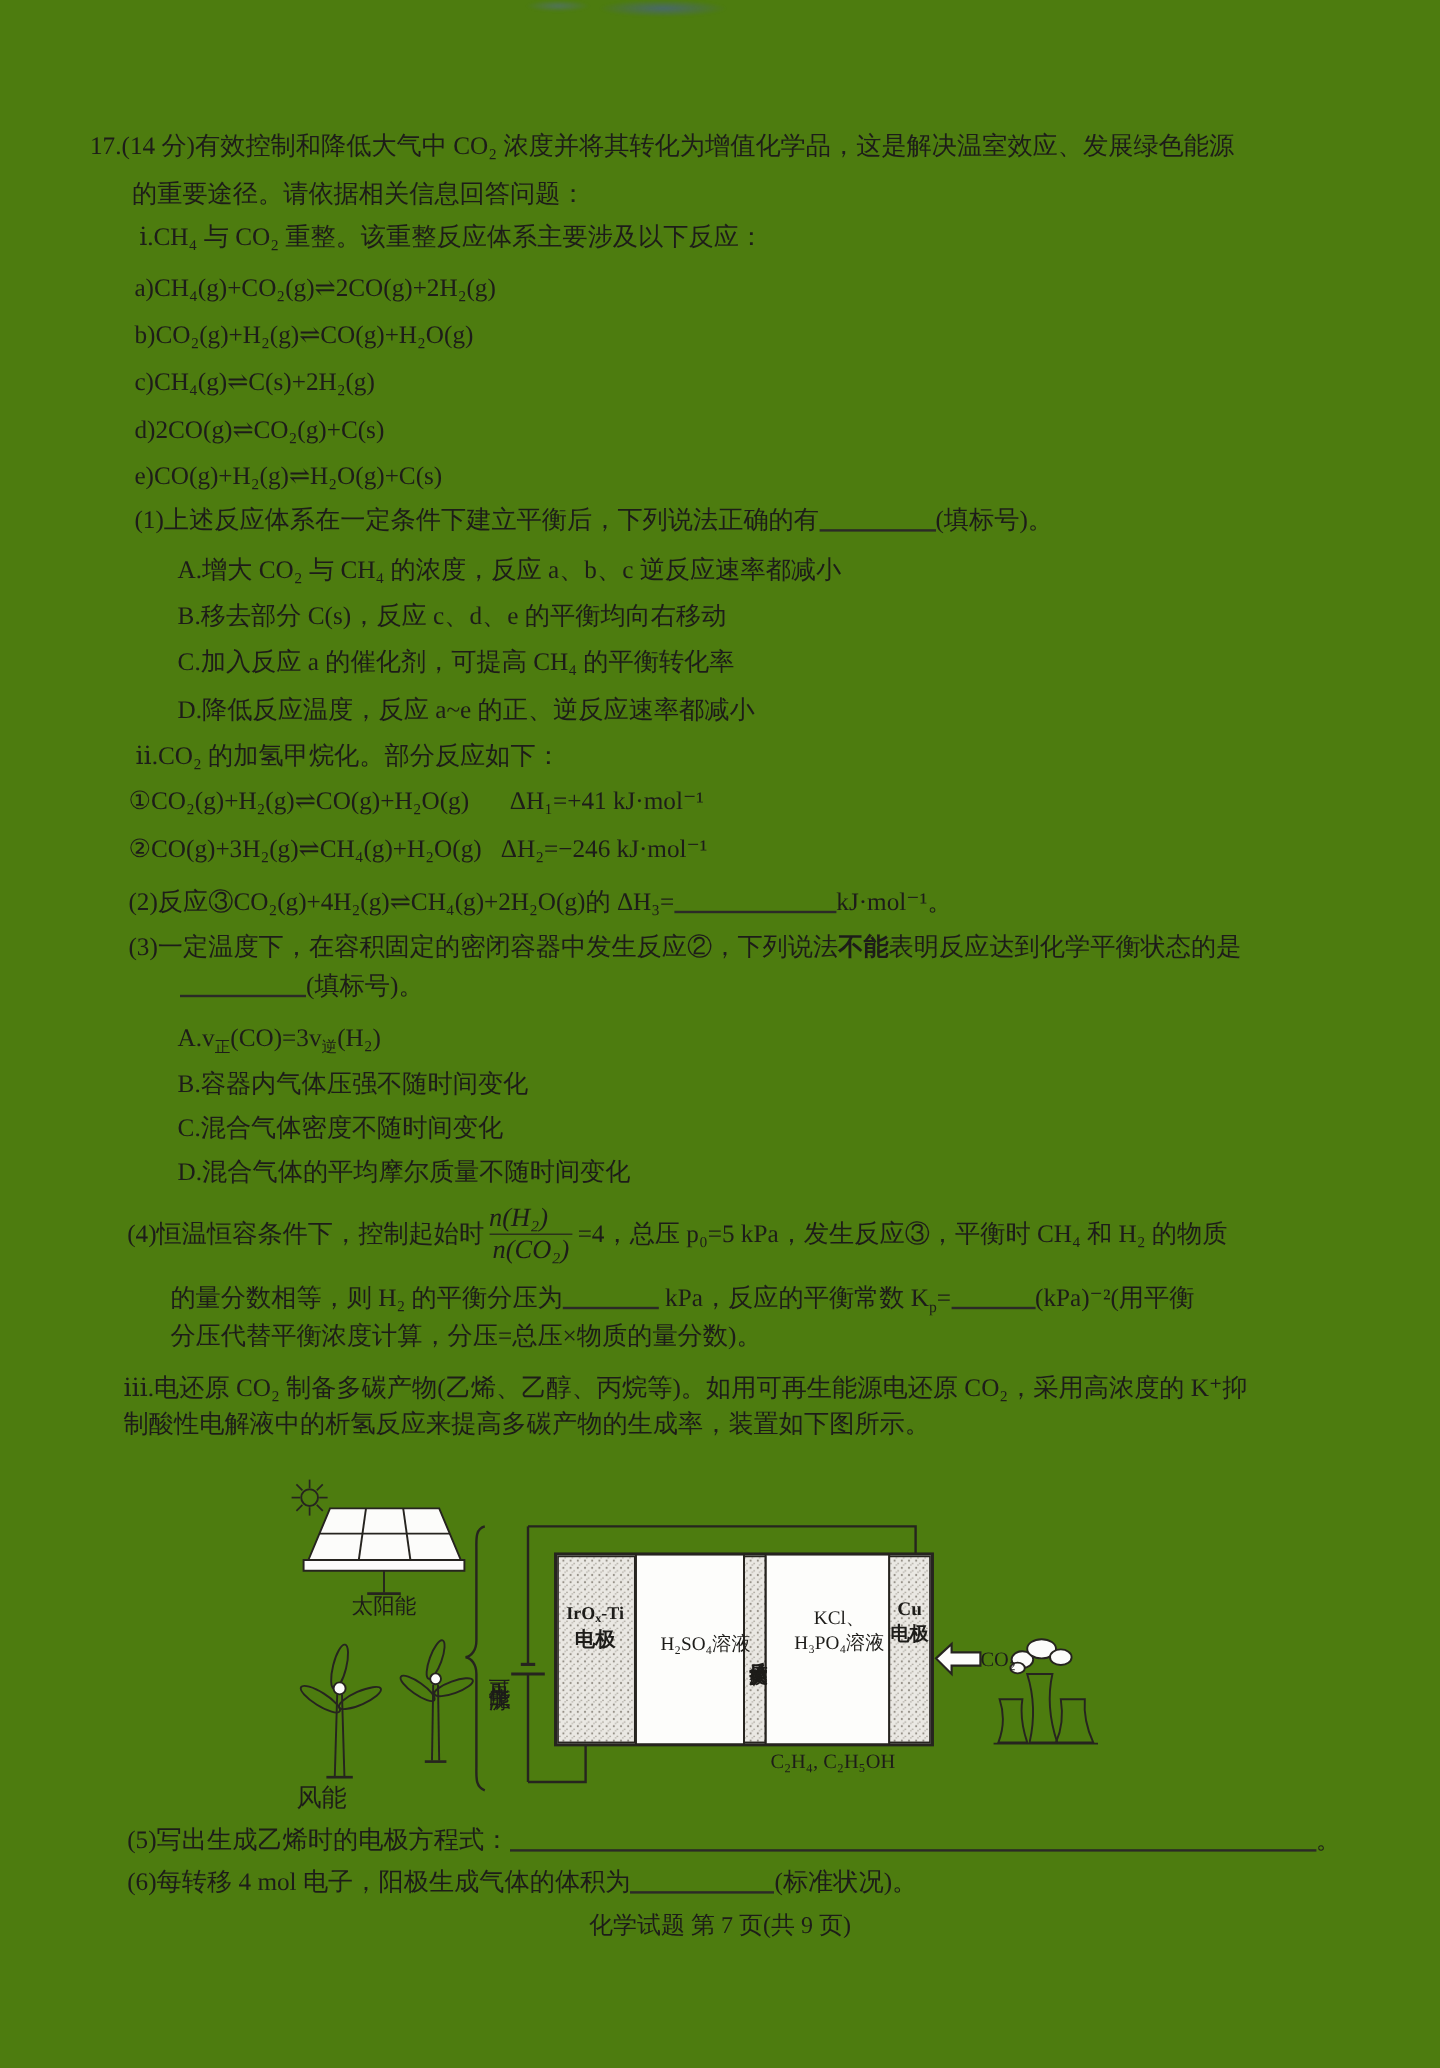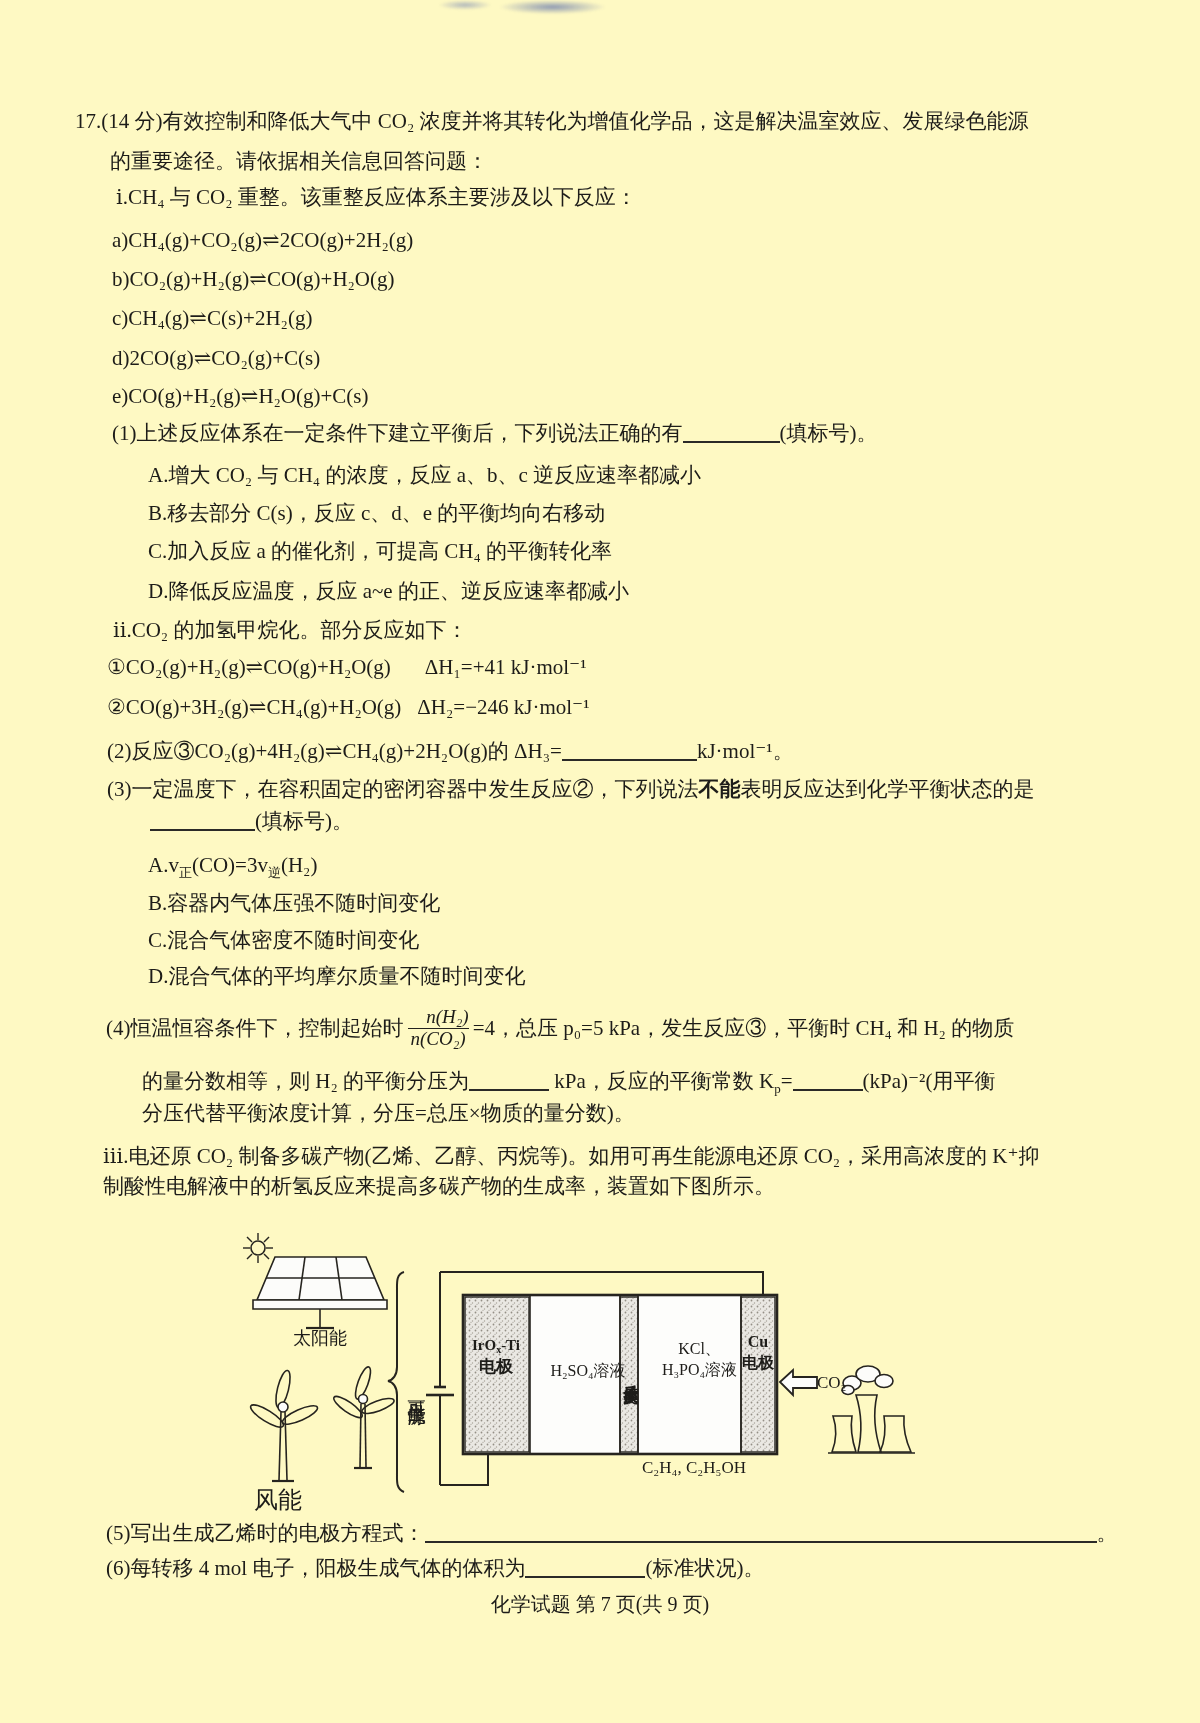--- a/index.html
+++ b/index.html
@@ -1,23 +1,23 @@
 <!DOCTYPE html>
 <html><head>
 <meta charset="utf-8">
 <style>
   html,body{margin:0;padding:0;background:#e8e8e8;}
-  #page{position:relative;width:1200px;height:1723px;margin:0 auto;background:#fef9c3;
+  #page{position:relative;width:1200px;height:1723px;margin:0 auto;background:#4d7c0f;
         font-family:"Liberation Serif","DejaVu Serif",serif;color:#1d1c19;overflow:hidden;}
   .ln{position:absolute;font-size:21px;line-height:30px;white-space:nowrap;}
   .blank{display:inline-block;border-bottom:2px solid #2b2a27;height:18px;vertical-align:-3px;}
   .sb{font-size:13px;vertical-align:-5px;}
   .emph{font-weight:bold;text-align:right;}
-  .frac{display:inline-flex;flex-direction:column;align-items:flex-end;vertical-align:middle;
-        font-size:19px;line-height:1.1;margin:0 4px;font-style:italic;}
+  .frac{display:inline-flex;flex-direction:column;align-items:flex-start;vertical-align:middle;
+        font-size:22px;line-height:1.1;margin:0 4px;font-style:italic;}
   .frac .den{border-top:1.8px solid #23221f;padding:0 3px;}
   .tallln{display:flex;align-items:center;height:52px;}
   .smudge{position:absolute;filter:blur(1px);pointer-events:none;}
   #diagram{position:absolute;left:180px;top:1215px;width:820px;height:300px;}
   #diagram svg{position:absolute;left:0;top:0;}
   .dlab{position:absolute;text-align:center;line-height:1.3;font-size:17px;}
   .bold{font-weight:bold;}
   .vt{writing-mode:vertical-rl;text-orientation:upright;letter-spacing:2px;}
   .footer{position:absolute;left:0;width:1200px;text-align:center;font-size:20px;top:1591px;}
 </style>
@@ -184,21 +184,21 @@
             <ellipse cx="672" cy="168" rx="9" ry="7"></ellipse>
             <ellipse cx="688" cy="159" rx="12" ry="8"></ellipse>
             <ellipse cx="704" cy="166" rx="9" ry="6.5"></ellipse>
             <ellipse cx="668" cy="175" rx="6" ry="4.5"></ellipse>
           </g>
         </g>
       </g>
     </svg>
 
     <div class="dlab" style="left:104px;top:112px;width:72px;font-size:18px">太阳能</div>
-    <div class="dlab" style="left:74px;top:270px;width:48px;font-size:24px">风能</div>
+    <div class="dlab" style="left:64px;top:270px;width:48px;font-size:21px">风能</div>
     <div class="dlab vt" style="left:224px;top:118px;height:116px;font-size:18px">可再生能源</div>
 
     <div class="dlab bold" style="left:283px;top:121px;width:66px;font-size:15px">
       <span>IrO</span><span class="sb" style="font-size:10px;vertical-align:-3px">x</span><span>-Ti</span><br>
       <span style="font-size:17px">电极</span>
     </div>
     <div class="dlab" style="left:362px;top:146px;width:92px;font-size:16px">H₂SO₄溶液</div>
     <div class="dlab vt bold" style="left:438px;top:94px;width:22px;height:132px;font-size:15px;letter-spacing:1px">质子交换膜</div>
     <div class="dlab" style="left:458px;top:124px;width:123px;font-size:16px">
       <span>KCl、</span><br>

